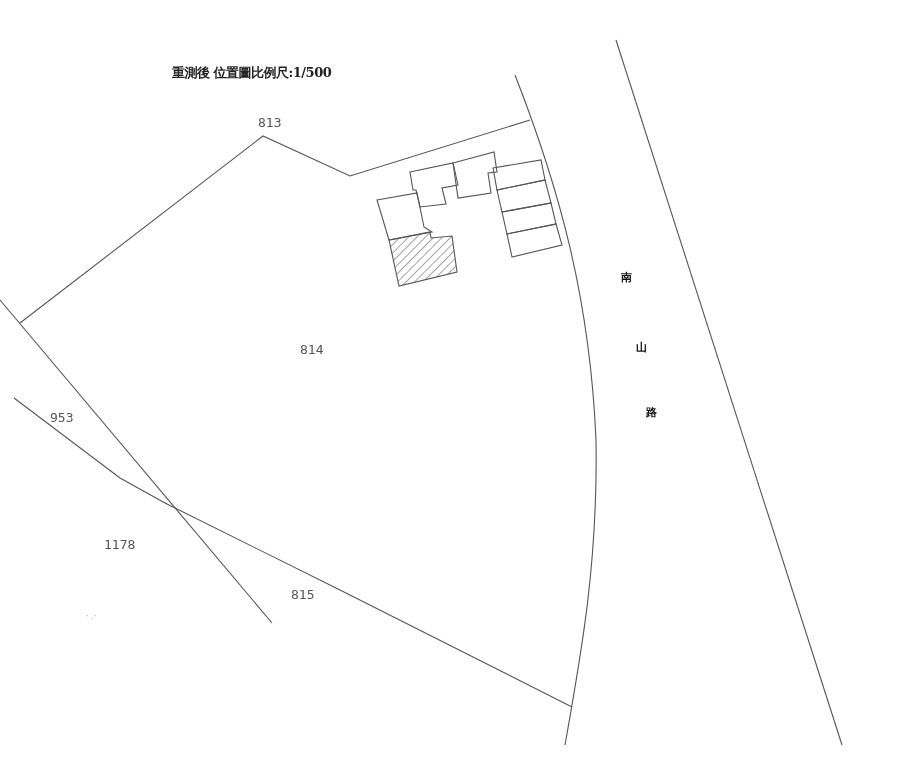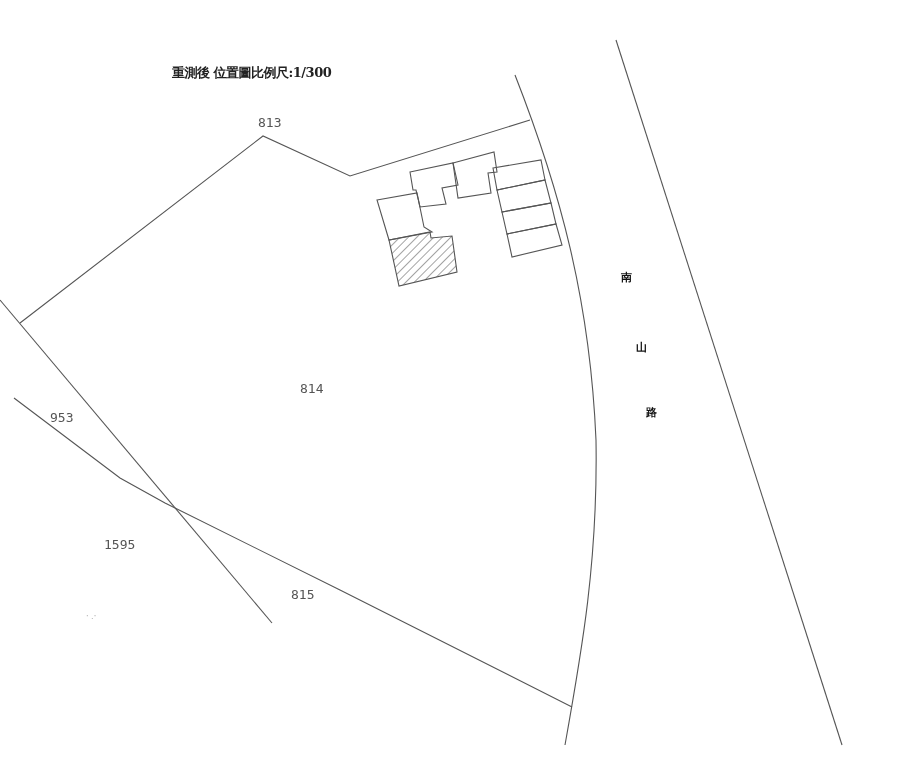--- a/index.html
+++ b/index.html
@@ -35,25 +35,25 @@
     <polygon points="453,163 494,152 497,172 488,173 491,193 458,198"></polygon>
     <polygon points="377,200 417,193 424,227 432,232 389,240"></polygon>
     <polygon points="493,168 541,160 545,180 497,190"></polygon>
     <polygon points="497,190 545,180 551,203 502,212"></polygon>
     <polygon points="502,212 551,203 556,224 507,234"></polygon>
     <polygon points="507,234 556,224 562,245 512,257"></polygon>
     <polygon points="389,240 430,232 431,238 452,236 457,272 399,286" fill="url(#hatch)"></polygon>
   </g>
 </svg>
 
-<div class="title">重測後 位置圖比例尺:1/300</div>
+<div class="title">重測後 位置圖比例尺:1/500</div>
 
 <div class="lot" style="left:258px;top:115px;">813</div>
-<div class="lot" style="left:300px;top:342px;margin-top:39px;">814</div>
+<div class="lot" style="left:300px;top:342px;">814</div>
 <div class="lot" style="left:50px;top:410px;">953</div>
-<div class="lot" style="left:104px;top:537px;">1595</div>
+<div class="lot" style="left:104px;top:537px;">1178</div>
 <div class="lot" style="left:291px;top:587px;">815</div>
 
 <div class="road" style="left:621px;top:270px;">南</div>
 <div class="road" style="left:636px;top:340px;">山</div>
 <div class="road" style="left:646px;top:405px;">路</div>
 
 <div class="speck" style="left:86px;top:612px;">· .·</div>
 
 </body></html>

